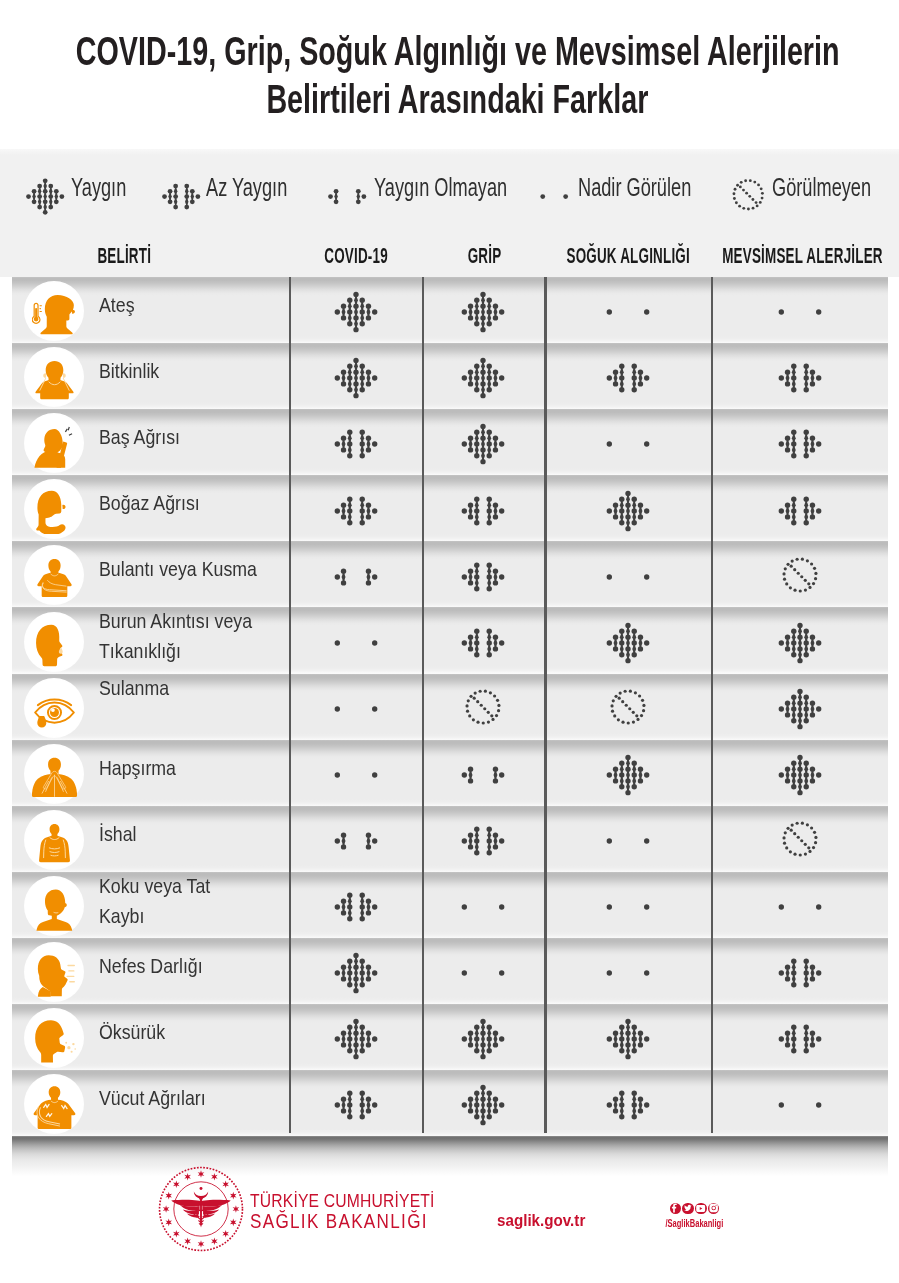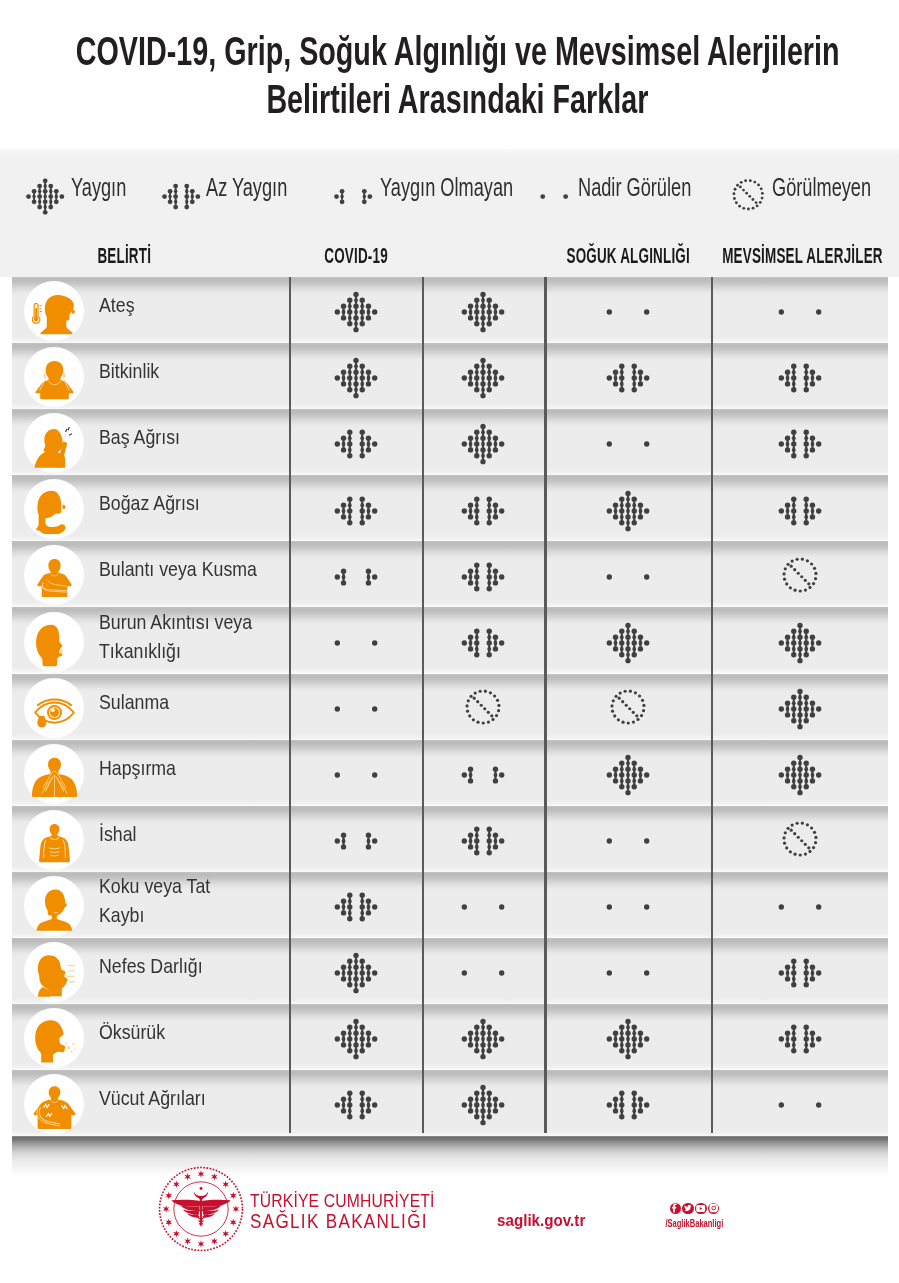--- a/index.html
+++ b/index.html
@@ -52,21 +52,21 @@
 .icon-wrap{position:absolute;left:12.6px;top:5.1px;width:58px;height:58px;z-index:2}
 .icon-circ{position:absolute;left:-1px;top:-1px;width:60px;height:60px;border-radius:50%;
   background:radial-gradient(circle at 50% 50%, #ffffff 0%, #ffffff 66%, rgba(255,255,255,.96) 74%, rgba(255,255,255,.8) 82%, rgba(255,255,255,.45) 90%, rgba(255,255,255,.15) 96%, rgba(255,255,255,0) 100%)}
 .icon-art{position:absolute;left:7px;top:9px;width:45px;height:45px;overflow:visible}
 .icon-art svg{display:block;width:45px;height:45px}
 .sym-label{position:absolute;left:86.9px;top:0;height:66.1px;width:210px;
   display:flex;align-items:center;font-size:20.8px;color:#343434;line-height:28.9px;
   z-index:2;padding-bottom:9px}
 .sym-label i{font-style:normal;display:inline-block;transform:scaleX(.854);
   transform-origin:left center}
-.sym-label.two{flex-direction:column;align-items:flex-start;justify-content:center;padding-bottom:7.5px}
+.sym-label.two{flex-direction:column;align-items:flex-start;justify-content:space-between;padding-bottom:7.5px}
 .syml{display:block;white-space:nowrap;height:28.9px;line-height:28.9px}
 
 .cell{position:absolute;top:0;height:66.1px;display:flex;align-items:center;justify-content:center;padding-top:4.5px}
 
 
 .footer{position:absolute;left:0;top:0;width:899px;height:1283px;pointer-events:none}
 .footer>*{pointer-events:auto}
 .mohlogo{position:absolute;left:157.5px;top:1166px}
 .moh-text{position:absolute;left:92.3px;top:0;color:#c8102e;line-height:1;white-space:nowrap}
 .moh-t1{position:absolute;left:0;top:26.5px;font-size:17.9px;letter-spacing:.2px}
@@ -158,21 +158,21 @@
               <path d="M34.34 15.71L36.09 20.54L34.34 25.37L32.60 20.54Z"></path>
               <circle cx="34.34" cy="15.29" r="2.39"></circle>
               <circle cx="34.34" cy="25.79" r="2.39"></circle>
               <circle cx="39.91" cy="20.54" r="2.39"></circle>
             </svg>
           </span>
           <span class="legend-label" style="left:206.2px">
             <i>Az Yaygın</i>
           </span>
         </div>
-        <div class="legend-item" style="left: 9px; width: 770px;">
+        <div class="legend-item" style="left: 3px; width: 770px;">
           <span class="legend-glyph" style="left:320.6px">
             <svg width="46.4" height="41.1" viewBox="0 0 46.436 41.078" fill="#404040" aria-hidden="true">
               <circle cx="6.53" cy="20.54" r="2.39"></circle>
               <rect x="11.47" y="15.29" width="1.25" height="10.49"></rect>
               <path d="M12.09 15.71L13.83 20.54L12.09 25.37L10.35 20.54Z"></path>
               <circle cx="12.09" cy="15.29" r="2.39"></circle>
               <circle cx="12.09" cy="25.79" r="2.39"></circle>
               <rect x="33.72" y="15.29" width="1.25" height="10.49"></rect>
               <path d="M34.34 15.71L36.09 20.54L34.34 25.37L32.60 20.54Z"></path>
               <circle cx="34.34" cy="15.29" r="2.39"></circle>
@@ -229,20 +229,23 @@
             <i>Görülmeyen</i>
           </span>
         </div>
       </div>
     <div class="colheads" id="colheads">
         <div class="colhead" style="left: -16.2px; width: 280px;">
           <i>BELİRTİ</i>
         </div>
         <div class="colhead" style="left: 215.8px; width: 280px;">
           <i>COVID-19</i>
+        </div>
+        <div class="colhead" style="left: 344.7px; width: 280px;">
+          <i>GRİP</i>
         </div>
         <div class="colhead" style="left: 488px; width: 280px;">
           <i>SOĞUK ALGINLIĞI</i>
         </div>
         <div class="colhead" style="left: 662.2px; width: 280px;">
           <i>MEVSİMSEL ALERJİLER</i>
         </div>
       </div>
   </div>
 

